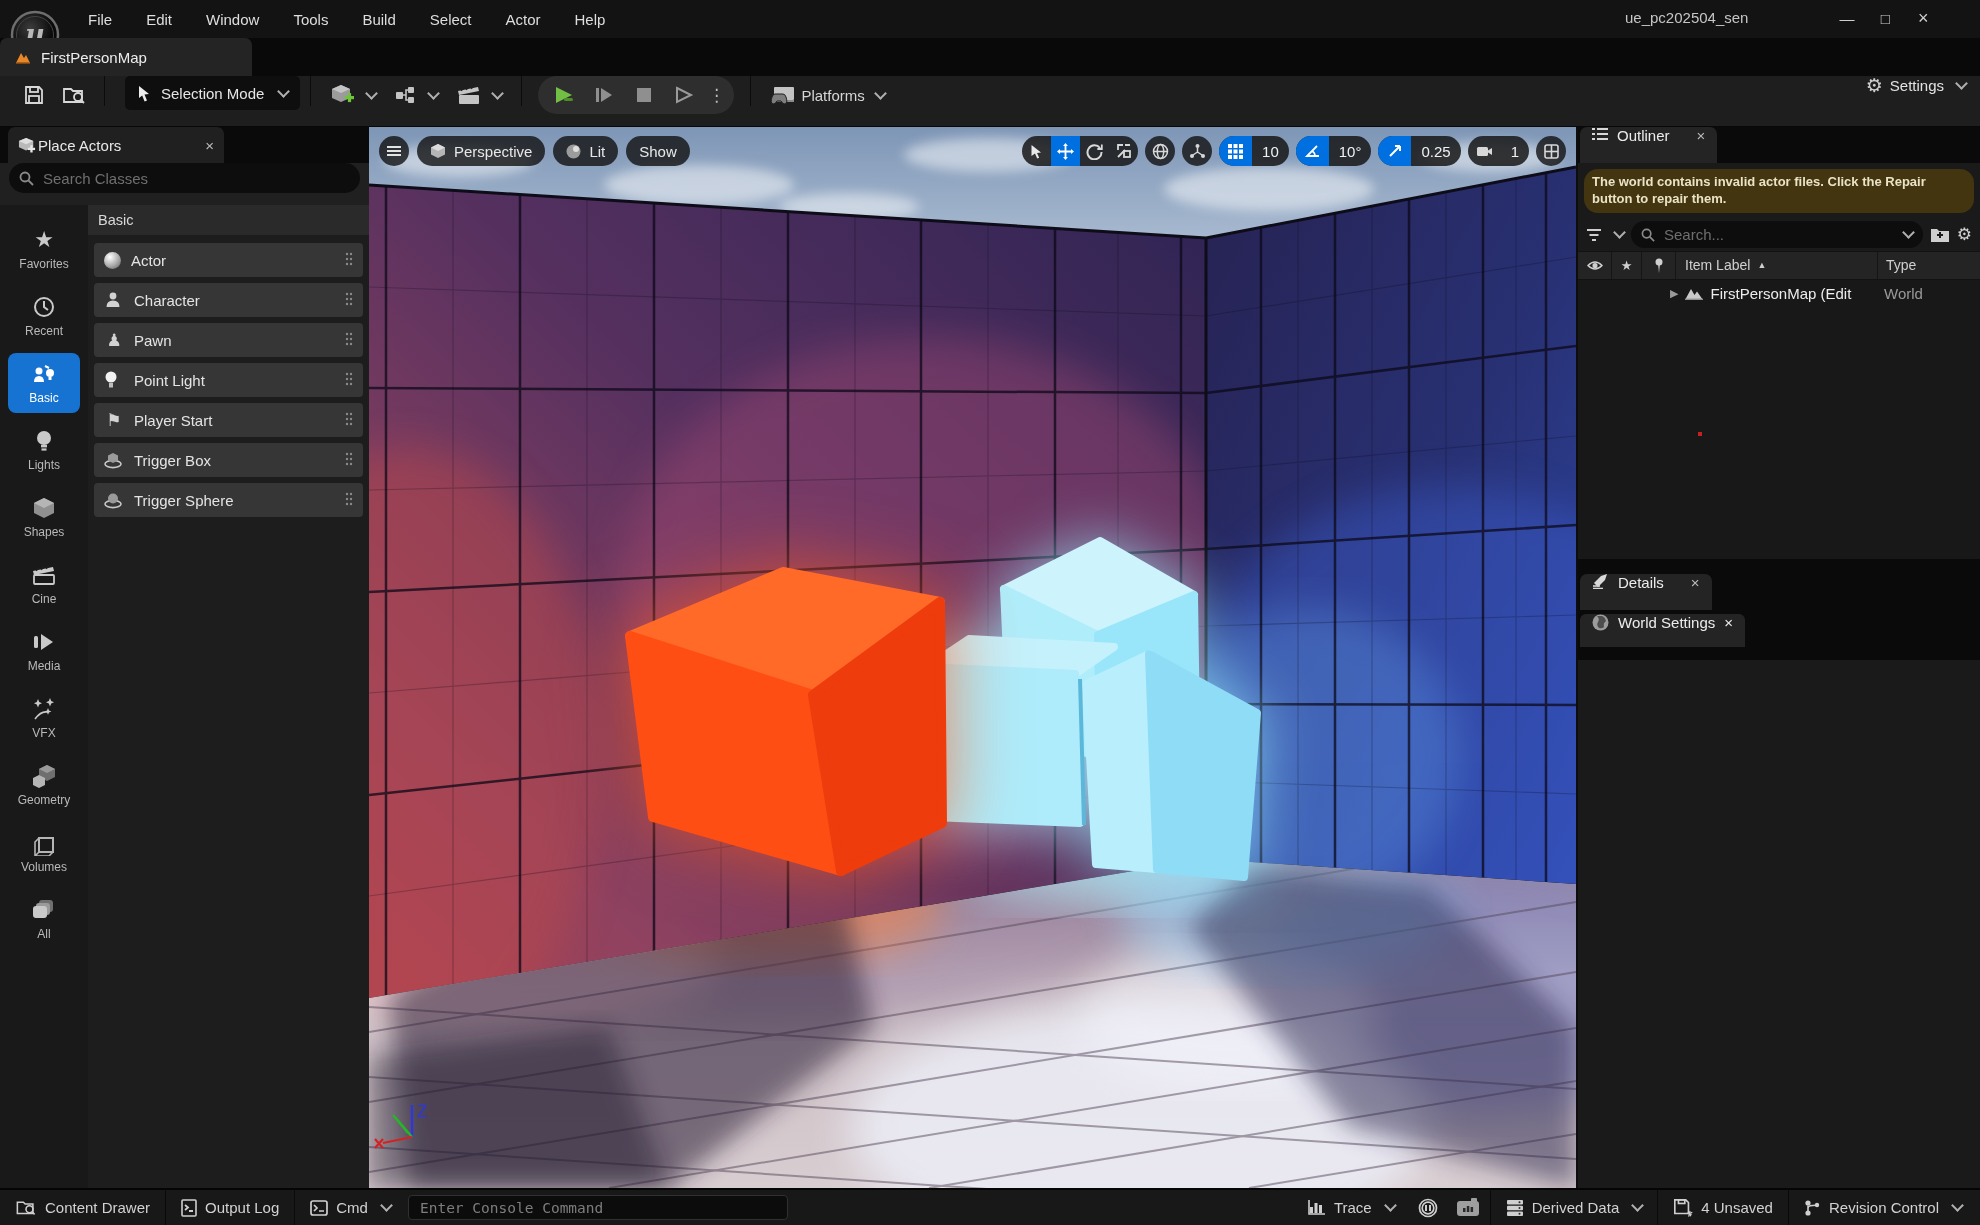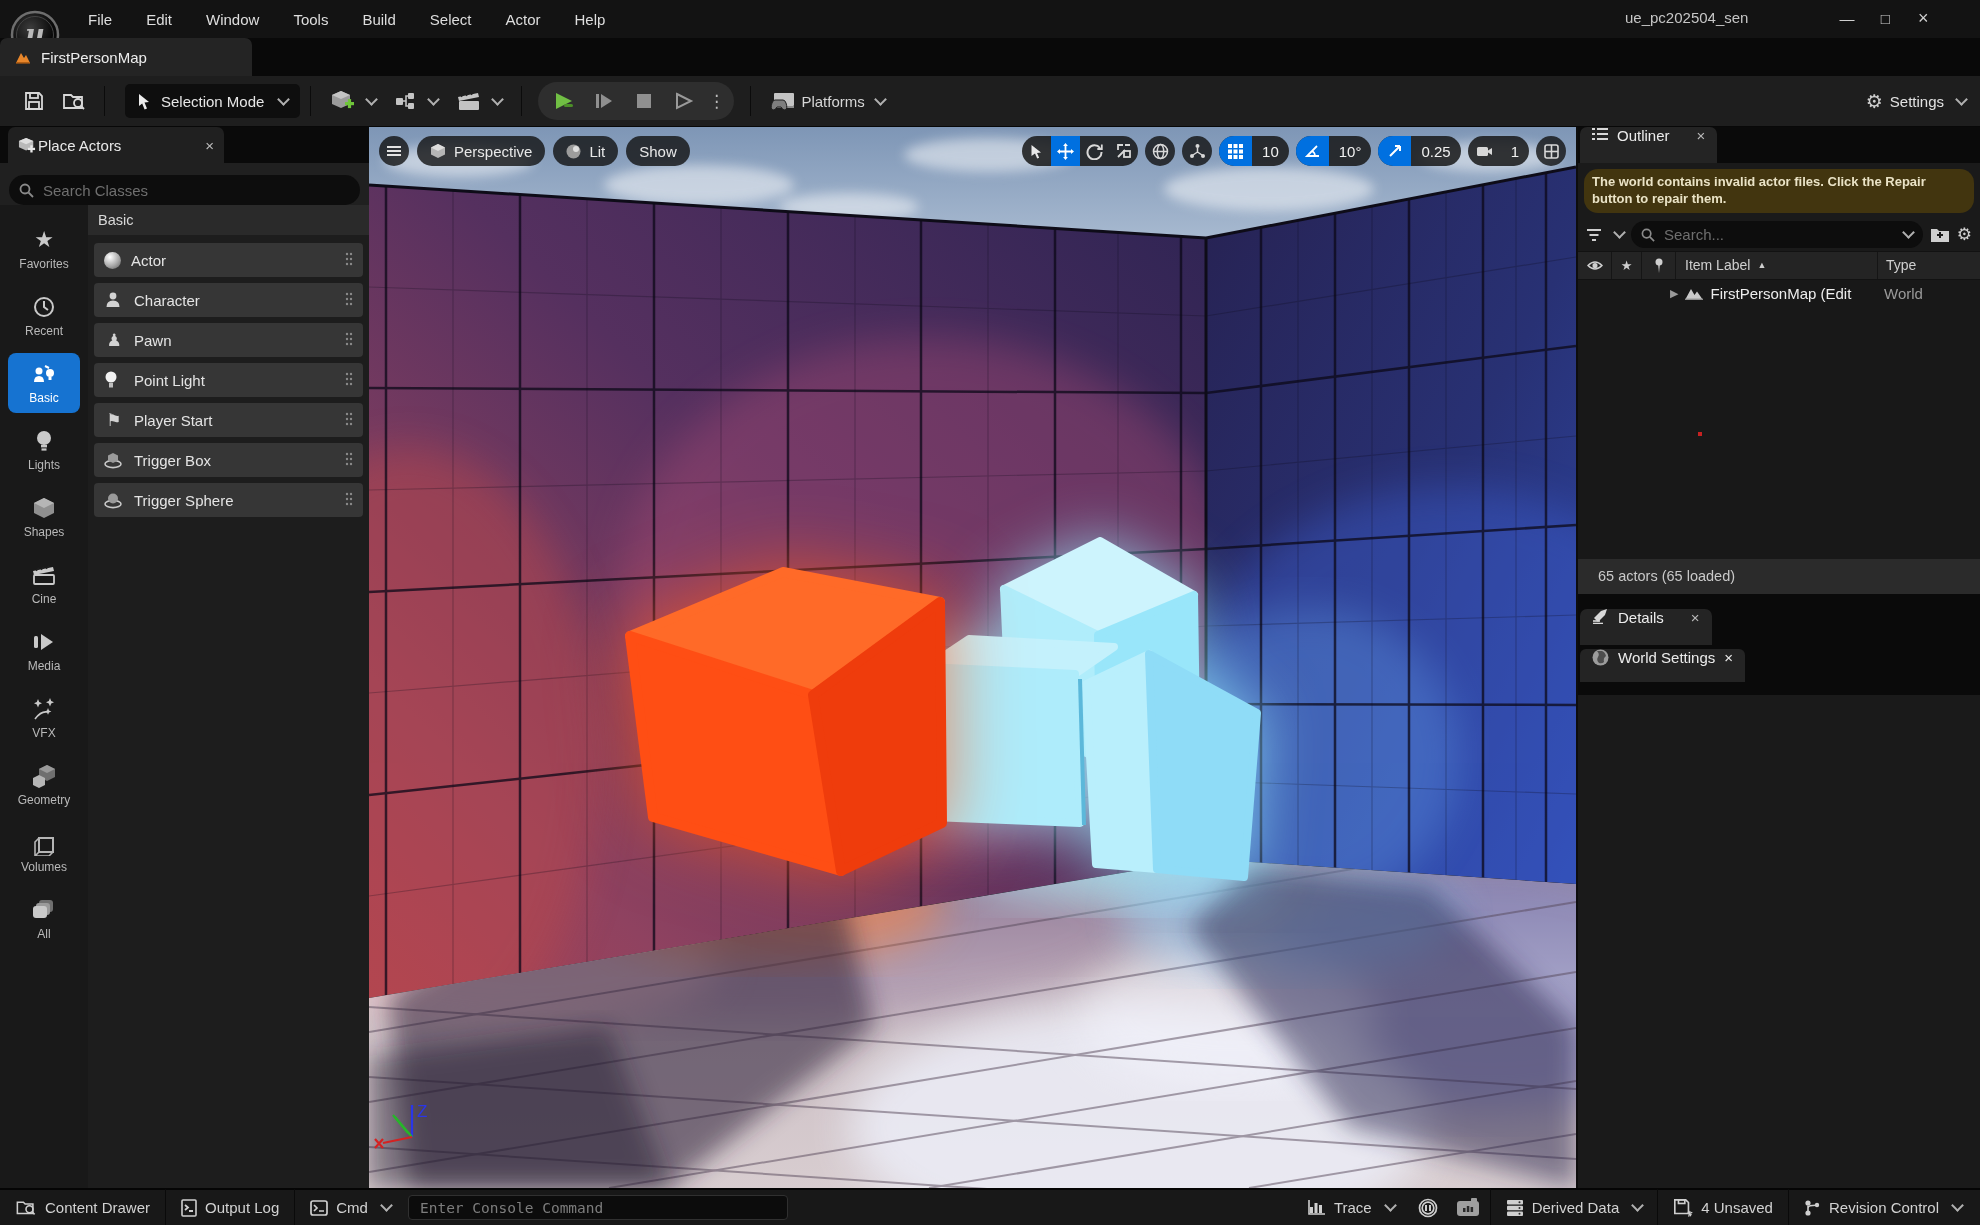--- a/index.html
+++ b/index.html
@@ -13,39 +13,39 @@
         transform:rotate(45deg);margin-left:6px;margin-top:-4px;flex:none}
   
   #menubar{left:0;top:0;width:1980px;height:38px;background:#131313;display:flex;align-items:center;
            padding-left:88px;gap:34px;box-sizing:border-box}
   #menubar span{color:#dedede;cursor:default}
   #winctl span{width:34px;text-align:center;color:#d0d0d0;font-size:15px;display:inline-block}
   #tabrow{left:0;top:38px;width:1980px;height:38px;background:#090909}
   #maintab{left:86px;top:0;height:38px;width:252px;background:#242424;border-radius:7px 7px 0 0;
            display:flex;align-items:center;gap:9px;padding-left:14px;box-sizing:border-box;color:#ededed}
   #toolbar{left:0;top:76px;width:1980px;height:51px;background:#1e1e1e;border-bottom:1px solid #080808;
-           display:flex;align-items:center;box-sizing:border-box;padding:0 14px}
+           display:flex;align-items:flex-start;box-sizing:border-box;padding:0 14px}
   .tbtn{width:40px;height:38px;display:flex;align-items:center;justify-content:center}
   .tsep{width:1px;height:30px;background:#0b0b0b;margin:0 10px}
   #selmode{height:34px;background:#0e0e0e;border-radius:5px;display:flex;align-items:center;
            padding:0 12px;gap:9px;color:#e6e6e6;margin-left:10px}
   .icon-dd{display:flex;align-items:center;gap:5px;padding:0 9px;height:38px}
   #playgroup{height:38px;background:#2e2e2e;border-radius:19px;display:flex;align-items:center;
              padding:0 8px;gap:4px;margin:0 6px}
   .pbtn{width:36px;height:34px;display:flex;align-items:center;justify-content:center}
   #settingsbtn{margin-left:auto;display:flex;align-items:center;gap:7px;color:#e2e2e2}
   .gearglyph{font-size:19px;color:#cfcfcf;line-height:1}
   
   #leftpanel{left:0;top:127px;width:369px;height:1061px;background:#1d1d1d}
   #ptabrow{height:36px;background:#0a0a0a;position:relative}
   #ptab{position:absolute;left:8px;top:0;width:216px;height:36px;background:#202020;
         border-radius:7px 7px 0 0;display:flex;align-items:center;gap:2px;padding:0 10px;
         box-sizing:border-box;color:#e8e8e8}
   #ptab .x{margin-left:auto;color:#bbb;font-size:15px}
-  #searchrow{height:42px;background:#202020;display:flex;align-items:flex-end;padding:0 9px}
+  #searchrow{height:42px;background:#202020;display:flex;align-items:flex-start;padding:0 9px}
   .searchpill{height:30px;background:#0d0d0d;border-radius:15px;display:flex;align-items:center;
               padding:0 10px;flex:1;gap:7px}
   .searchpill input{background:transparent;border:0;outline:0;color:#cfcfcf;font-size:15px;
               font-family:inherit;flex:1;min-width:20px}
   .searchpill input::placeholder{color:#6f6f6f}
   #pbody{display:flex;height:983px}
   #catstrip{width:88px;background:#191919;display:flex;flex-direction:column;align-items:center;
             padding-top:14px;box-sizing:border-box}
   .cat{width:72px;display:flex;flex-direction:column;align-items:center;gap:4px;padding:8px 0;
        color:#b9b9b9;font-size:12px;border-radius:8px;margin-bottom:7px}
@@ -877,21 +877,20 @@
         <span style="color:#9a9a9a;font-size:11px">▶</span>
         <svg width="18" height="13" viewBox="0 0 18 13" fill="#c9c9c9">
             <path d="M0 13 L6 2 L9.5 8 L12 4.5 L18 13 Z"></path>
             <rect x="0" y="11.6" width="18" height="1.4" fill="#8f8f8f"></rect>
           </svg>
         <span>FirstPersonMap (Edit</span>
         <span class="type">World</span>
       </div>
       <div id="reddot"></div>
     </div>
-    <div id="outstatus">65 actors (65 loaded)</div>
     <div id="rgap1"></div>
     <div class="rtabrow">
       <div class="rtab">
         <svg width="17" height="15" viewBox="0 0 17 15">
             <path d="M9 2 L15 0 L13 6 L6 13 L2 9 Z" fill="#d8d8d8"></path>
             <line x1="1" y1="12" x2="8" y2="12" stroke="#d8d8d8" stroke-width="1.6"></line>
             <line x1="1" y1="14.5" x2="11" y2="14.5" stroke="#d8d8d8" stroke-width="1.6"></line>
           </svg>
         <span>Details</span>
         <span class="x">×</span>

